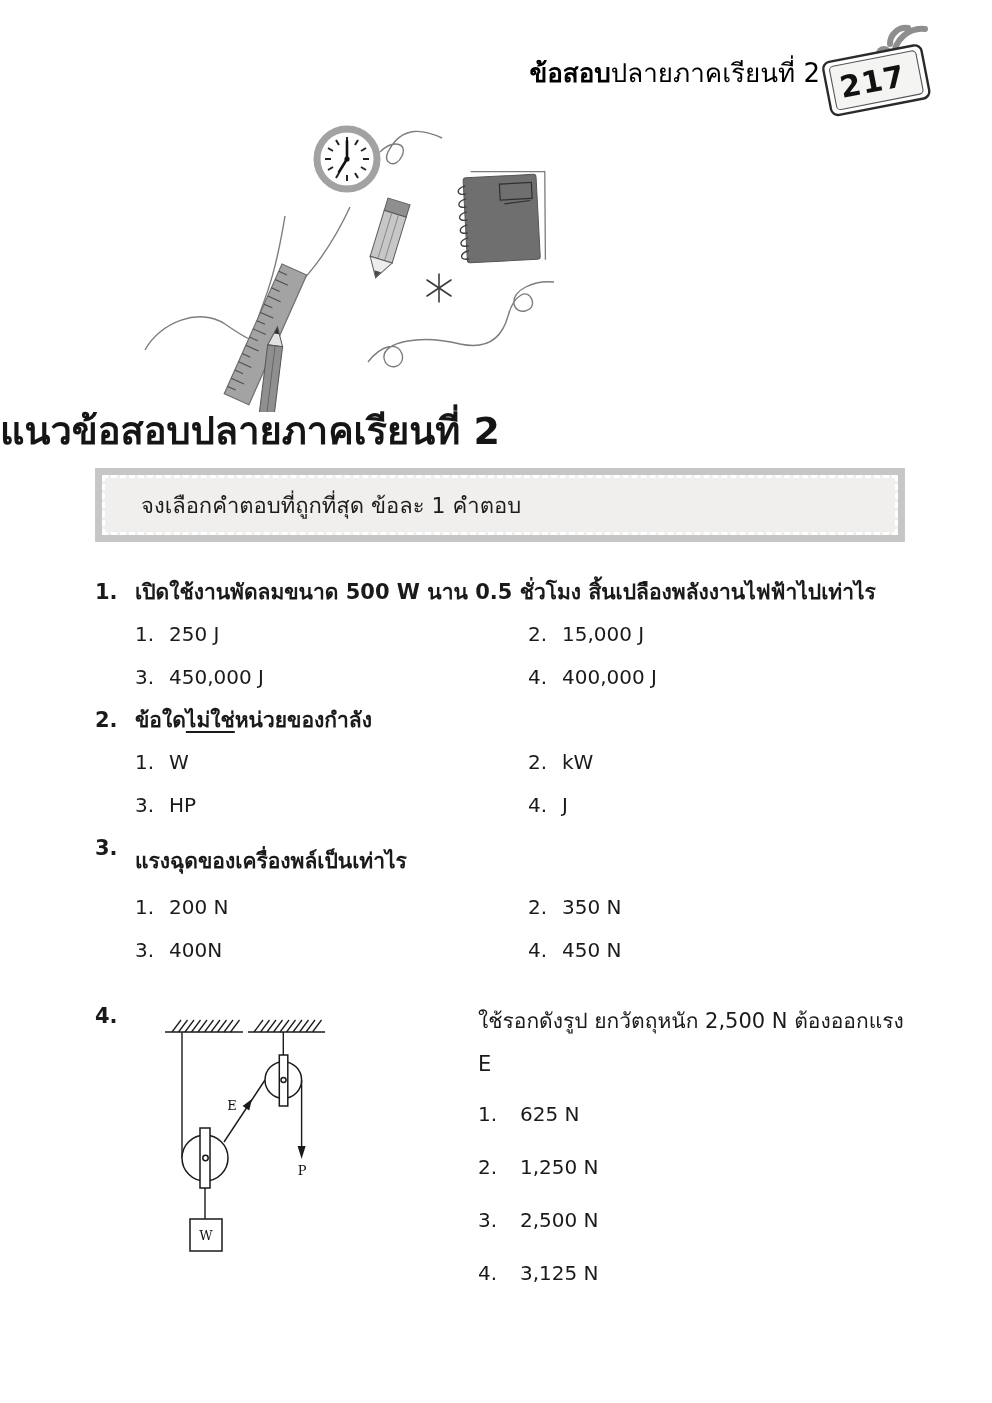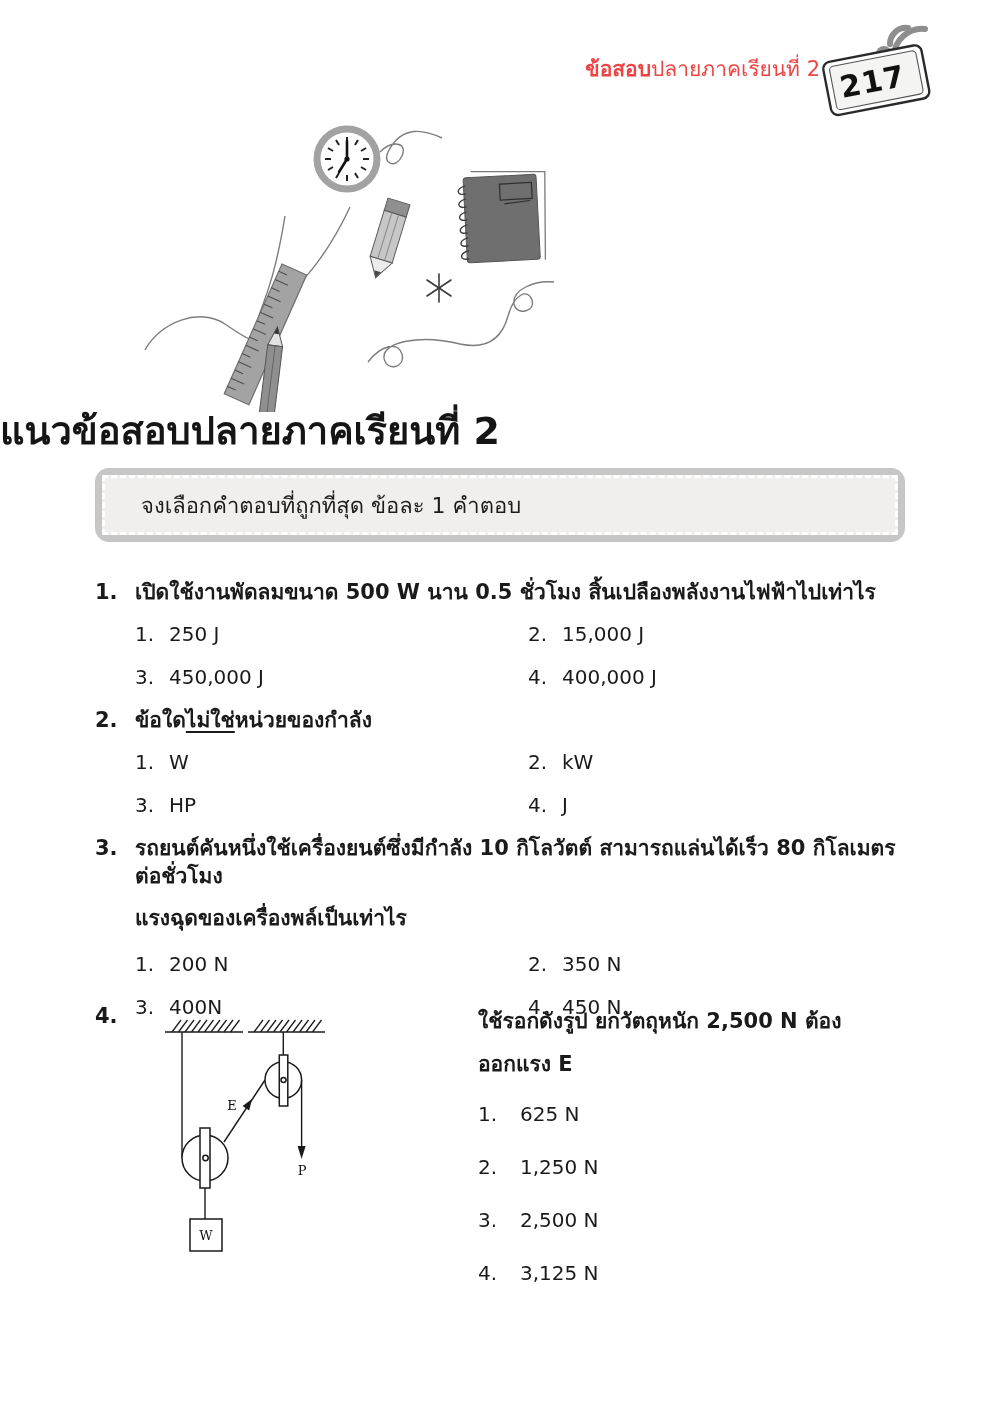--- a/index.html
+++ b/index.html
@@ -2,35 +2,35 @@
 <html><head>
 <meta charset="utf-8">
 <style>
   html,body{margin:0;padding:0;background:#ffffff;}
   .page{
     position:relative;width:992px;height:1403px;background:#ffffff;overflow:hidden;
     font-family:"DejaVu Sans","Liberation Sans",sans-serif;color:#1a1a1a;
   }
   
   .header-title{
-    position:absolute;top:52px;right:172px;font-size:21px;color:#ef4444;white-space:nowrap;
+    position:absolute;top:52px;right:172px;font-size:26px;color:#000000;white-space:nowrap;
   }
   .header-title .bold{font-weight:700;}
   .badge-svg{position:absolute;top:14px;right:52px;}
   
   .decor-svg{position:absolute;left:130px;top:112px;}
   
   .main-title{
     position:absolute;top:400px;left:0;width:930px;
     font-size:38px;font-weight:700;color:#151515;letter-spacing:0px;
   }
   
   .instr-outer{
     position:absolute;left:95px;top:468px;width:810px;height:74px;
-    background:#c6c6c6;border-radius:14px;
+    background:#c6c6c6;border-radius:1px;
   }
   .instr-inner{
     position:absolute;left:7px;top:7px;right:7px;bottom:7px;
     background:#f0efed;border:3px dashed #ffffff;
     display:flex;align-items:center;
   }
   .instr-text{font-size:22px;color:#1c1c1c;padding-left:36px;}
   
   .question{position:absolute;left:95px;width:812px;}
   .q-head{display:flex;font-weight:700;font-size:21px;line-height:1.35;}
@@ -39,21 +39,21 @@
   .q-text .uline{text-decoration:underline;text-underline-offset:4px;}
   .q-line2{margin-top:13px;}
   .opts-2col{
     margin-left:40px;margin-top:16px;display:grid;
     grid-template-columns:393px 1fr;row-gap:19px;
   }
   .opt{display:flex;font-size:20px;font-weight:400;line-height:1.2;}
   .opt-num{width:34px;flex:0 0 34px;}
   
   .q4-right{position:absolute;left:478px;top:1000px;width:430px;}
-  .q4-head{font-weight:700;font-size:21px;line-height:2.05;}
+  .q4-head{font-weight:400;font-size:21px;line-height:2.05;}
   .q4-opts{margin-top:16px;}
   .q4-opts .opt{margin-bottom:29px;}
   .q4-opts .opt-num{width:42px;flex:0 0 42px;}
   .pulley-svg{position:absolute;left:155px;top:1010px;}
   .diagram-label{font-family:"DejaVu Serif","Liberation Serif",serif;font-size:13px;fill:#111;}
 </style>
 </head>
 <body>
 
 <div class="page">
@@ -220,21 +220,20 @@
         <span class="opt-num">4.</span>
         <span>J</span>
       </div>
     </div>
   </div>
 
   <div class="question" style="top:834px;">
     <div class="q-head">
       <span class="q-num">3.</span>
       <span class="q-text">
-        <div>รถยนต์คันหนึ่งใช้เครื่องยนต์ซึ่งมีกำลัง 10 กิโลวัตต์ สามารถแล่นได้เร็ว 80 กิโลเมตรต่อชั่วโมง</div>
         <div class="q-line2">แรงฉุดของเครื่องพล์เป็นเท่าไร</div>
       </span>
     </div>
     <div class="opts-2col" style="margin-top:20px;">
       <div class="opt">
         <span class="opt-num">1.</span>
         <span>200 N</span>
       </div>
       <div class="opt">
         <span class="opt-num">2.</span>

